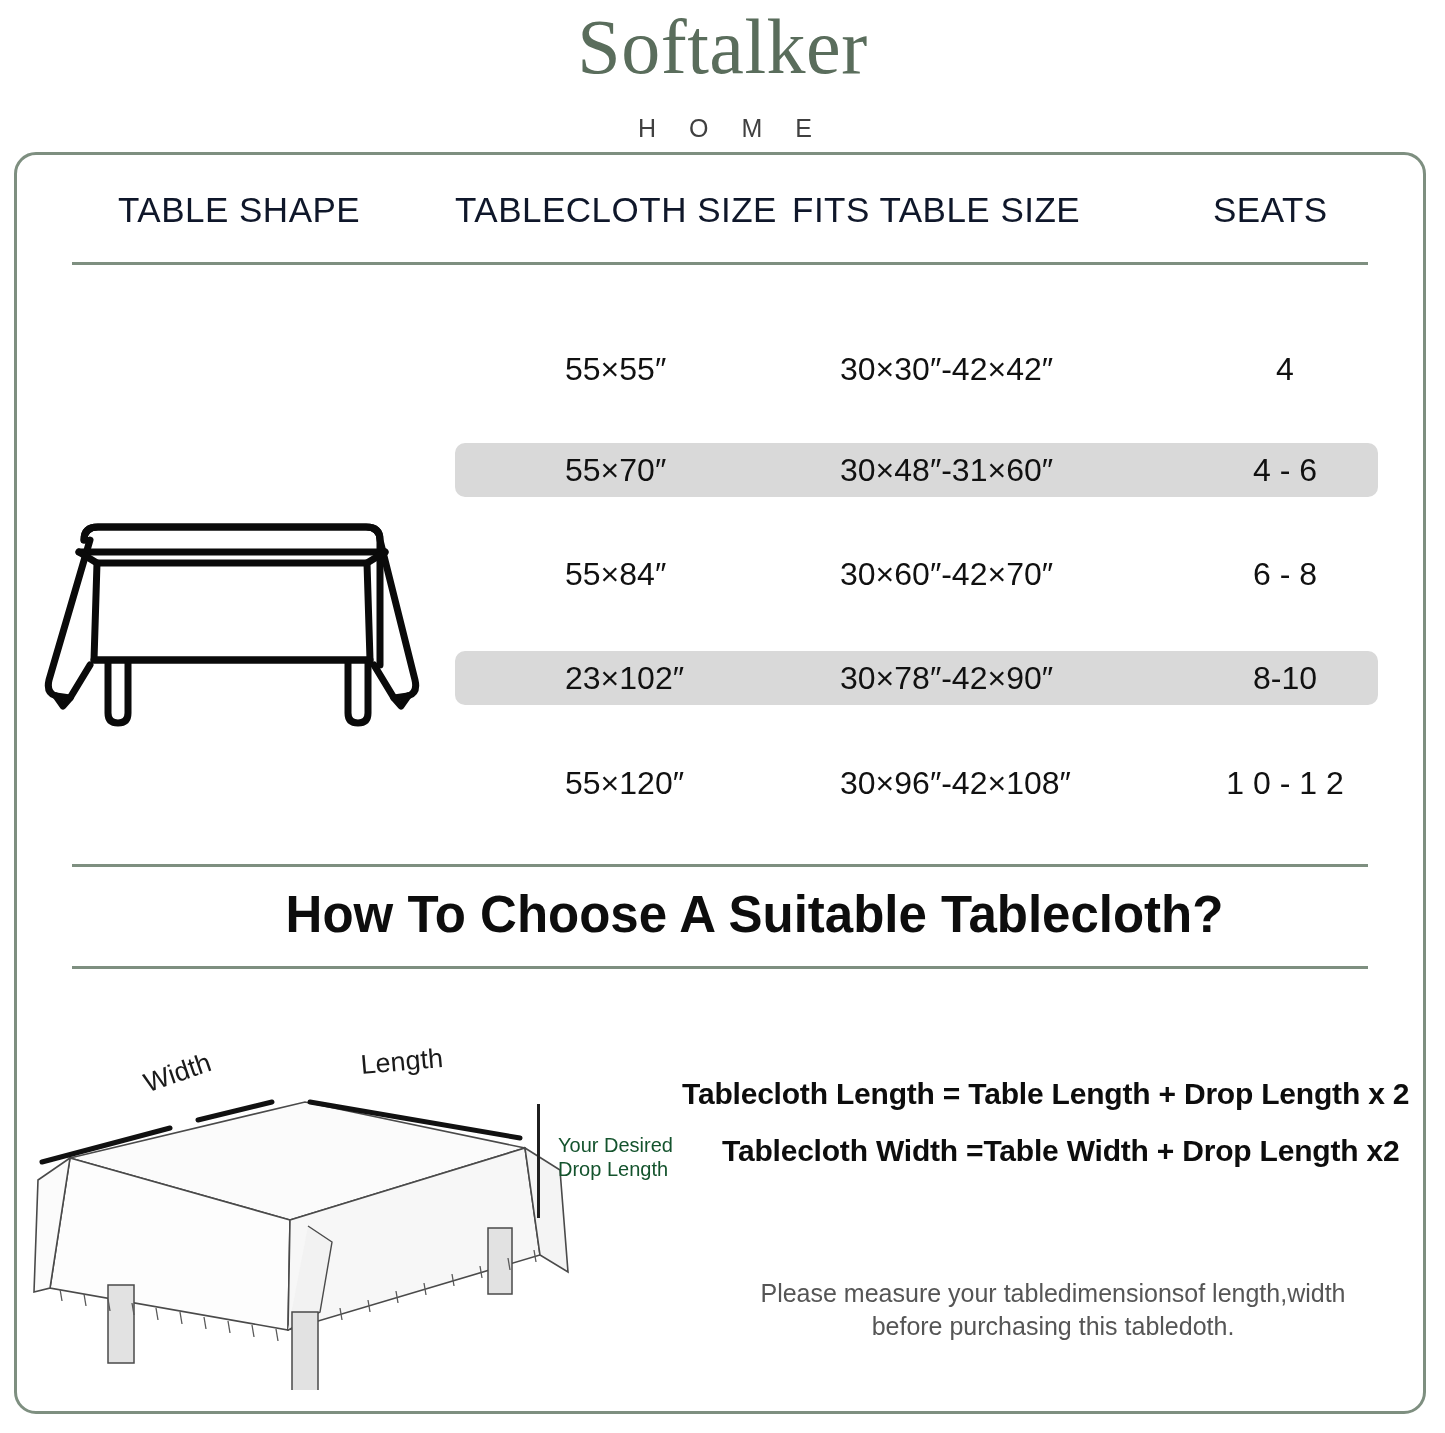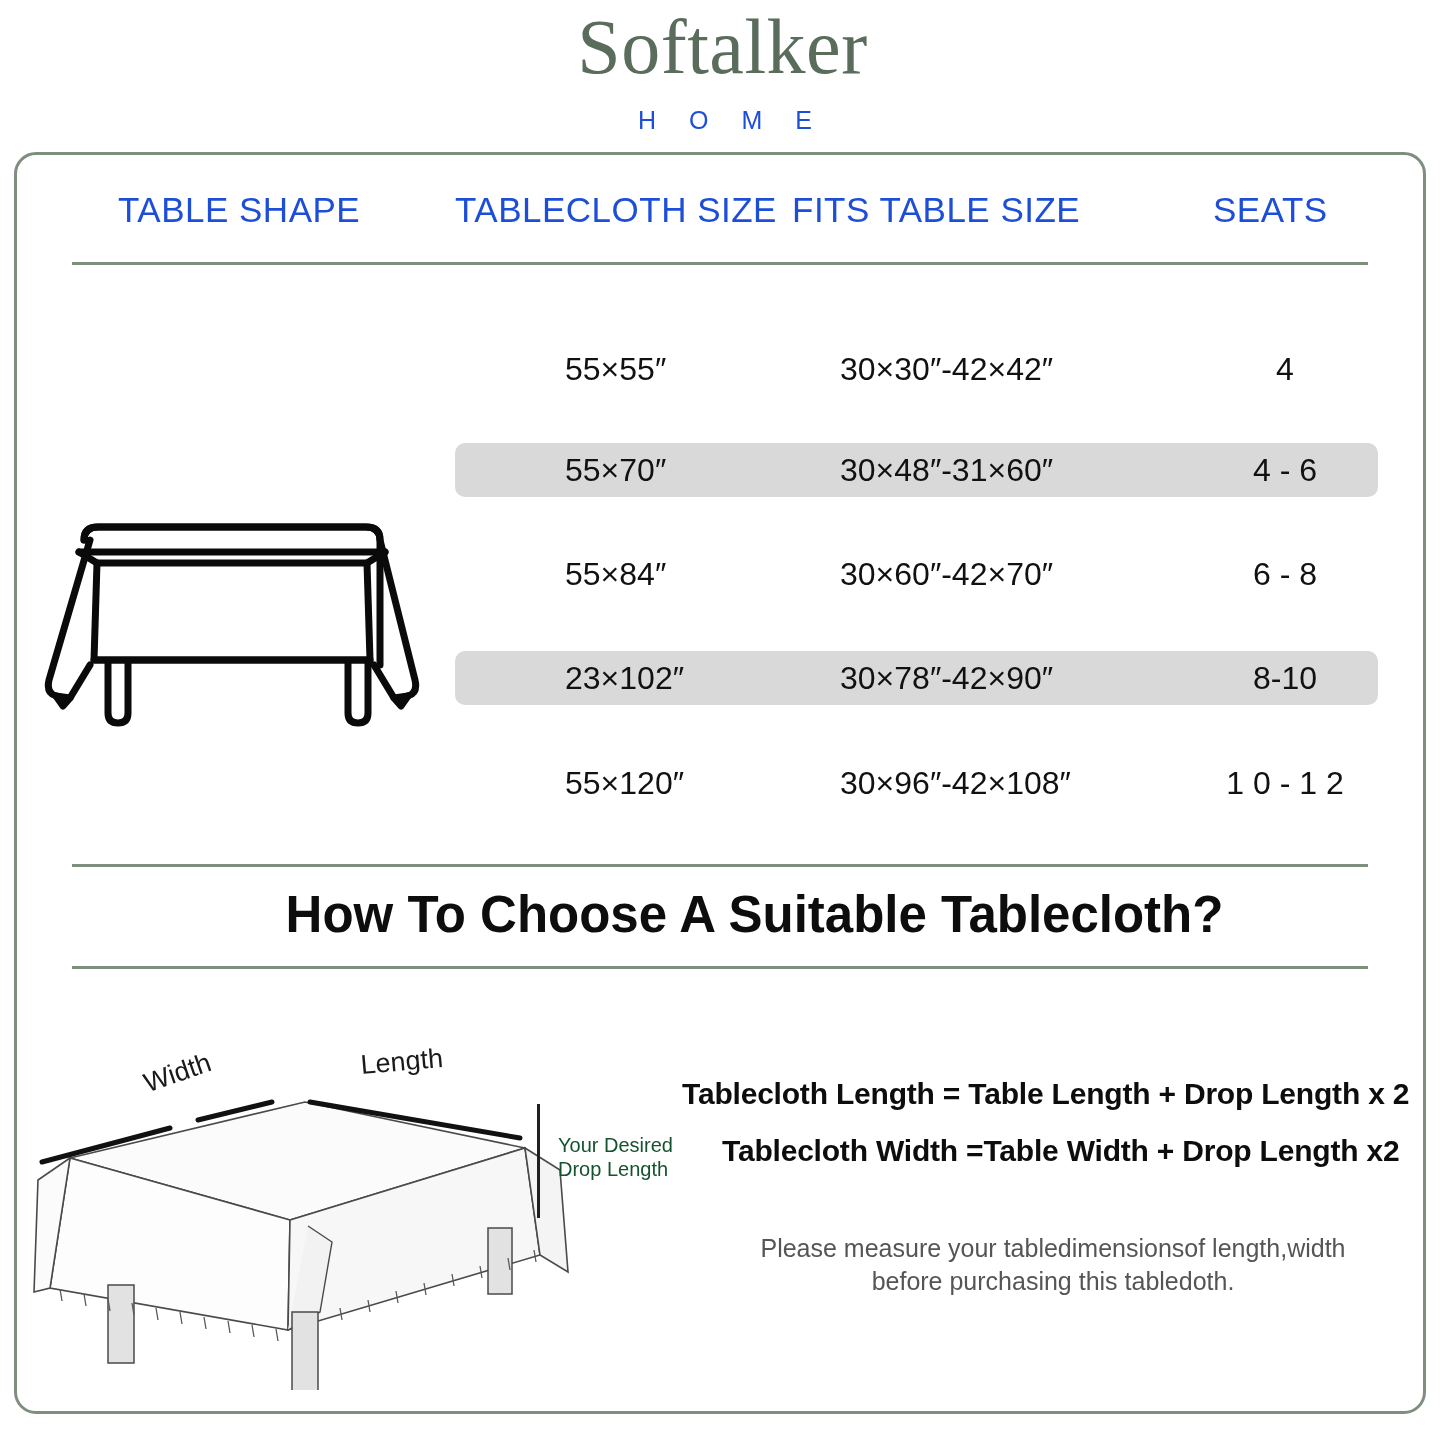--- a/index.html
+++ b/index.html
@@ -30,45 +30,45 @@
   }
   .brand-name {
     font-family: Liberation Serif, serif;
     font-size: 78px;
     line-height: 1.0;
     letter-spacing: 0.5px;
     color: #5a6d5c;
     font-weight: 400;
   }
   .brand-sub {
-    margin-top: 20px;
+    margin-top: 28px;
     font-family: "Liberation Sans", sans-serif;
     font-size: 25px;
     letter-spacing: 13px;
-    color: #1d4ed8;
+    color: #404040;
     padding-left: 18px;
   }
 
   
   .frame {
     position: absolute;
     left: 14px;
     top: 152px;
     width: 1412px;
     height: 1262px;
     border: 3px solid #7e8f80;
     border-radius: 22px;
     box-sizing: border-box;
   }
 
   
   .col-head {
     position: absolute;
     font-size: 35px;
-    color: #1d4ed8;
+    color: #0f172a;
     letter-spacing: 0.5px;
     white-space: nowrap;
     font-family: "Liberation Sans", sans-serif;
   }
   .head-row { position: absolute; left: 0; top: 190px; width: 1445px; height: 50px; }
   .ch0 { left: 118px; top: 0; }
   .ch1 { left: 455px; top: 0; }
   .ch2 { left: 792px; top: 0; }
   .ch3 { left: 1213px; top: 0; }
 
@@ -176,21 +176,21 @@
     color: #0d0d0d;
     white-space: nowrap;
     letter-spacing: -0.2px;
   }
   .f1 { left: 682px; top: 1077px; }
   .f2 { left: 722px; top: 1134px; }
 
   .note {
     position: absolute;
     left: 700px;
-    top: 1232px;
+    top: 1277px;
     width: 706px;
     text-align: center;
     font-family: "Liberation Sans", sans-serif;
     font-size: 25px;
     line-height: 1.33;
     color: #555555;
   }
   .note-line { display: block; white-space: nowrap; }
 </style>
 </head>

